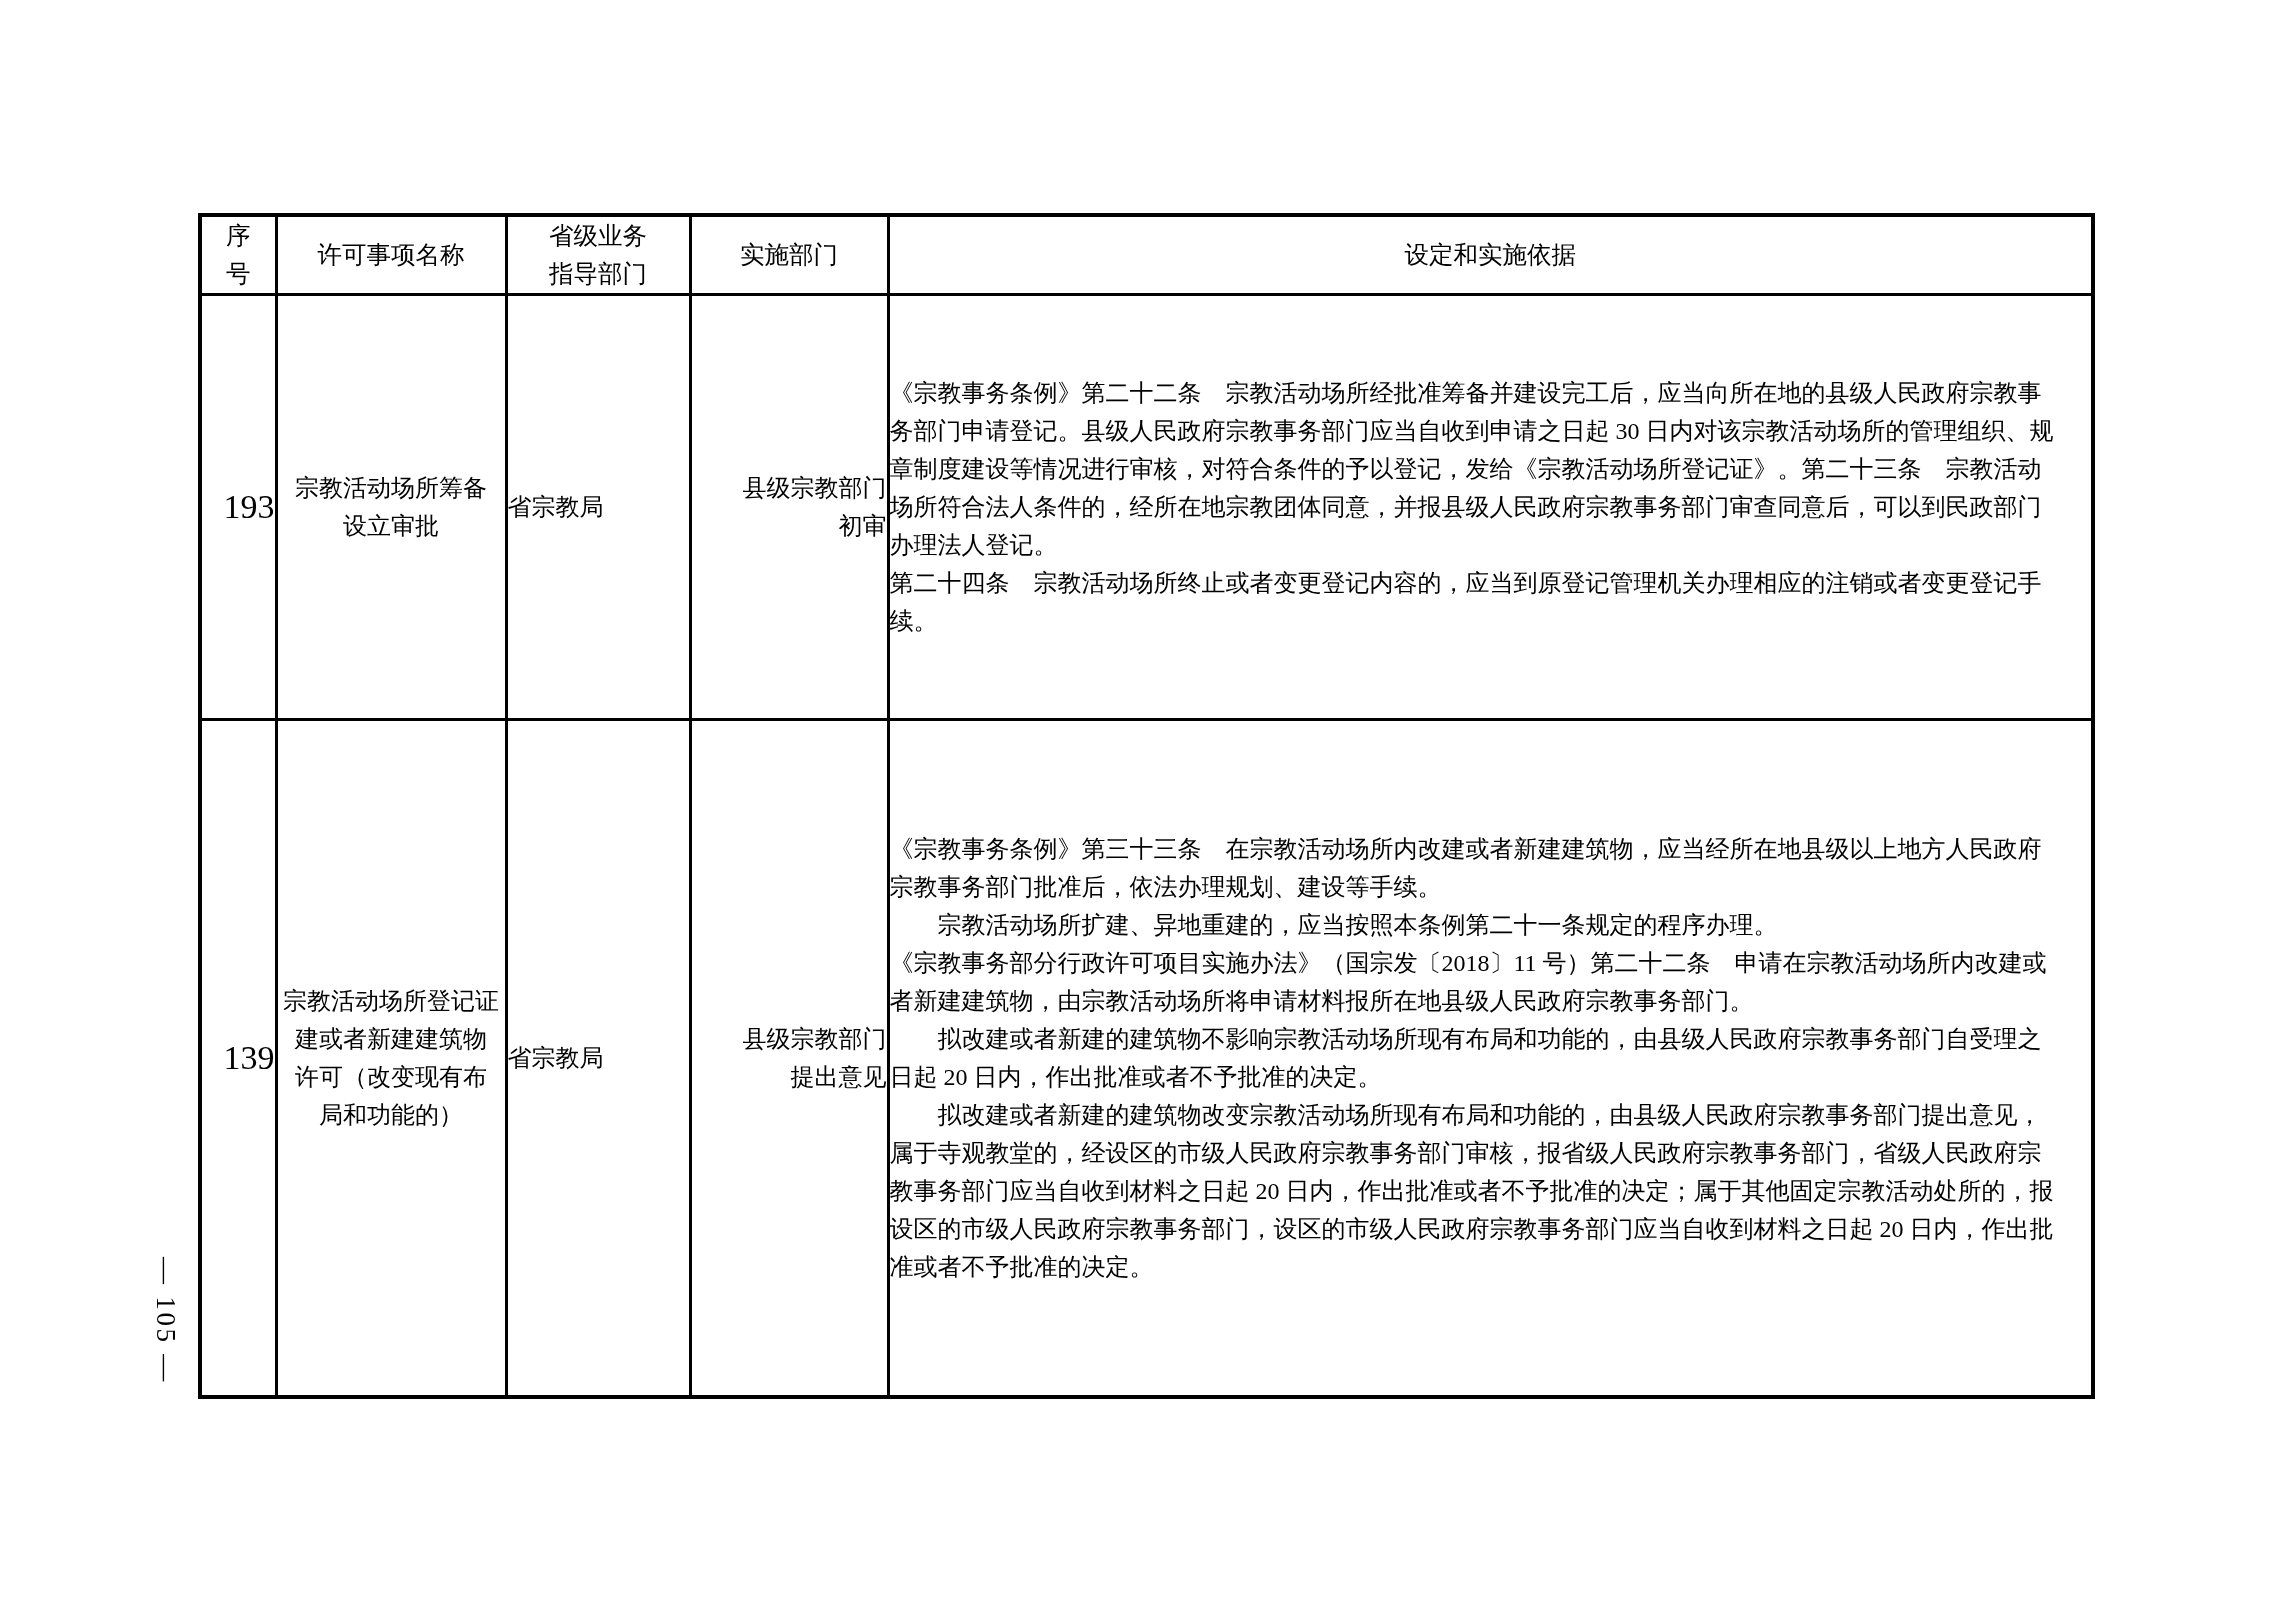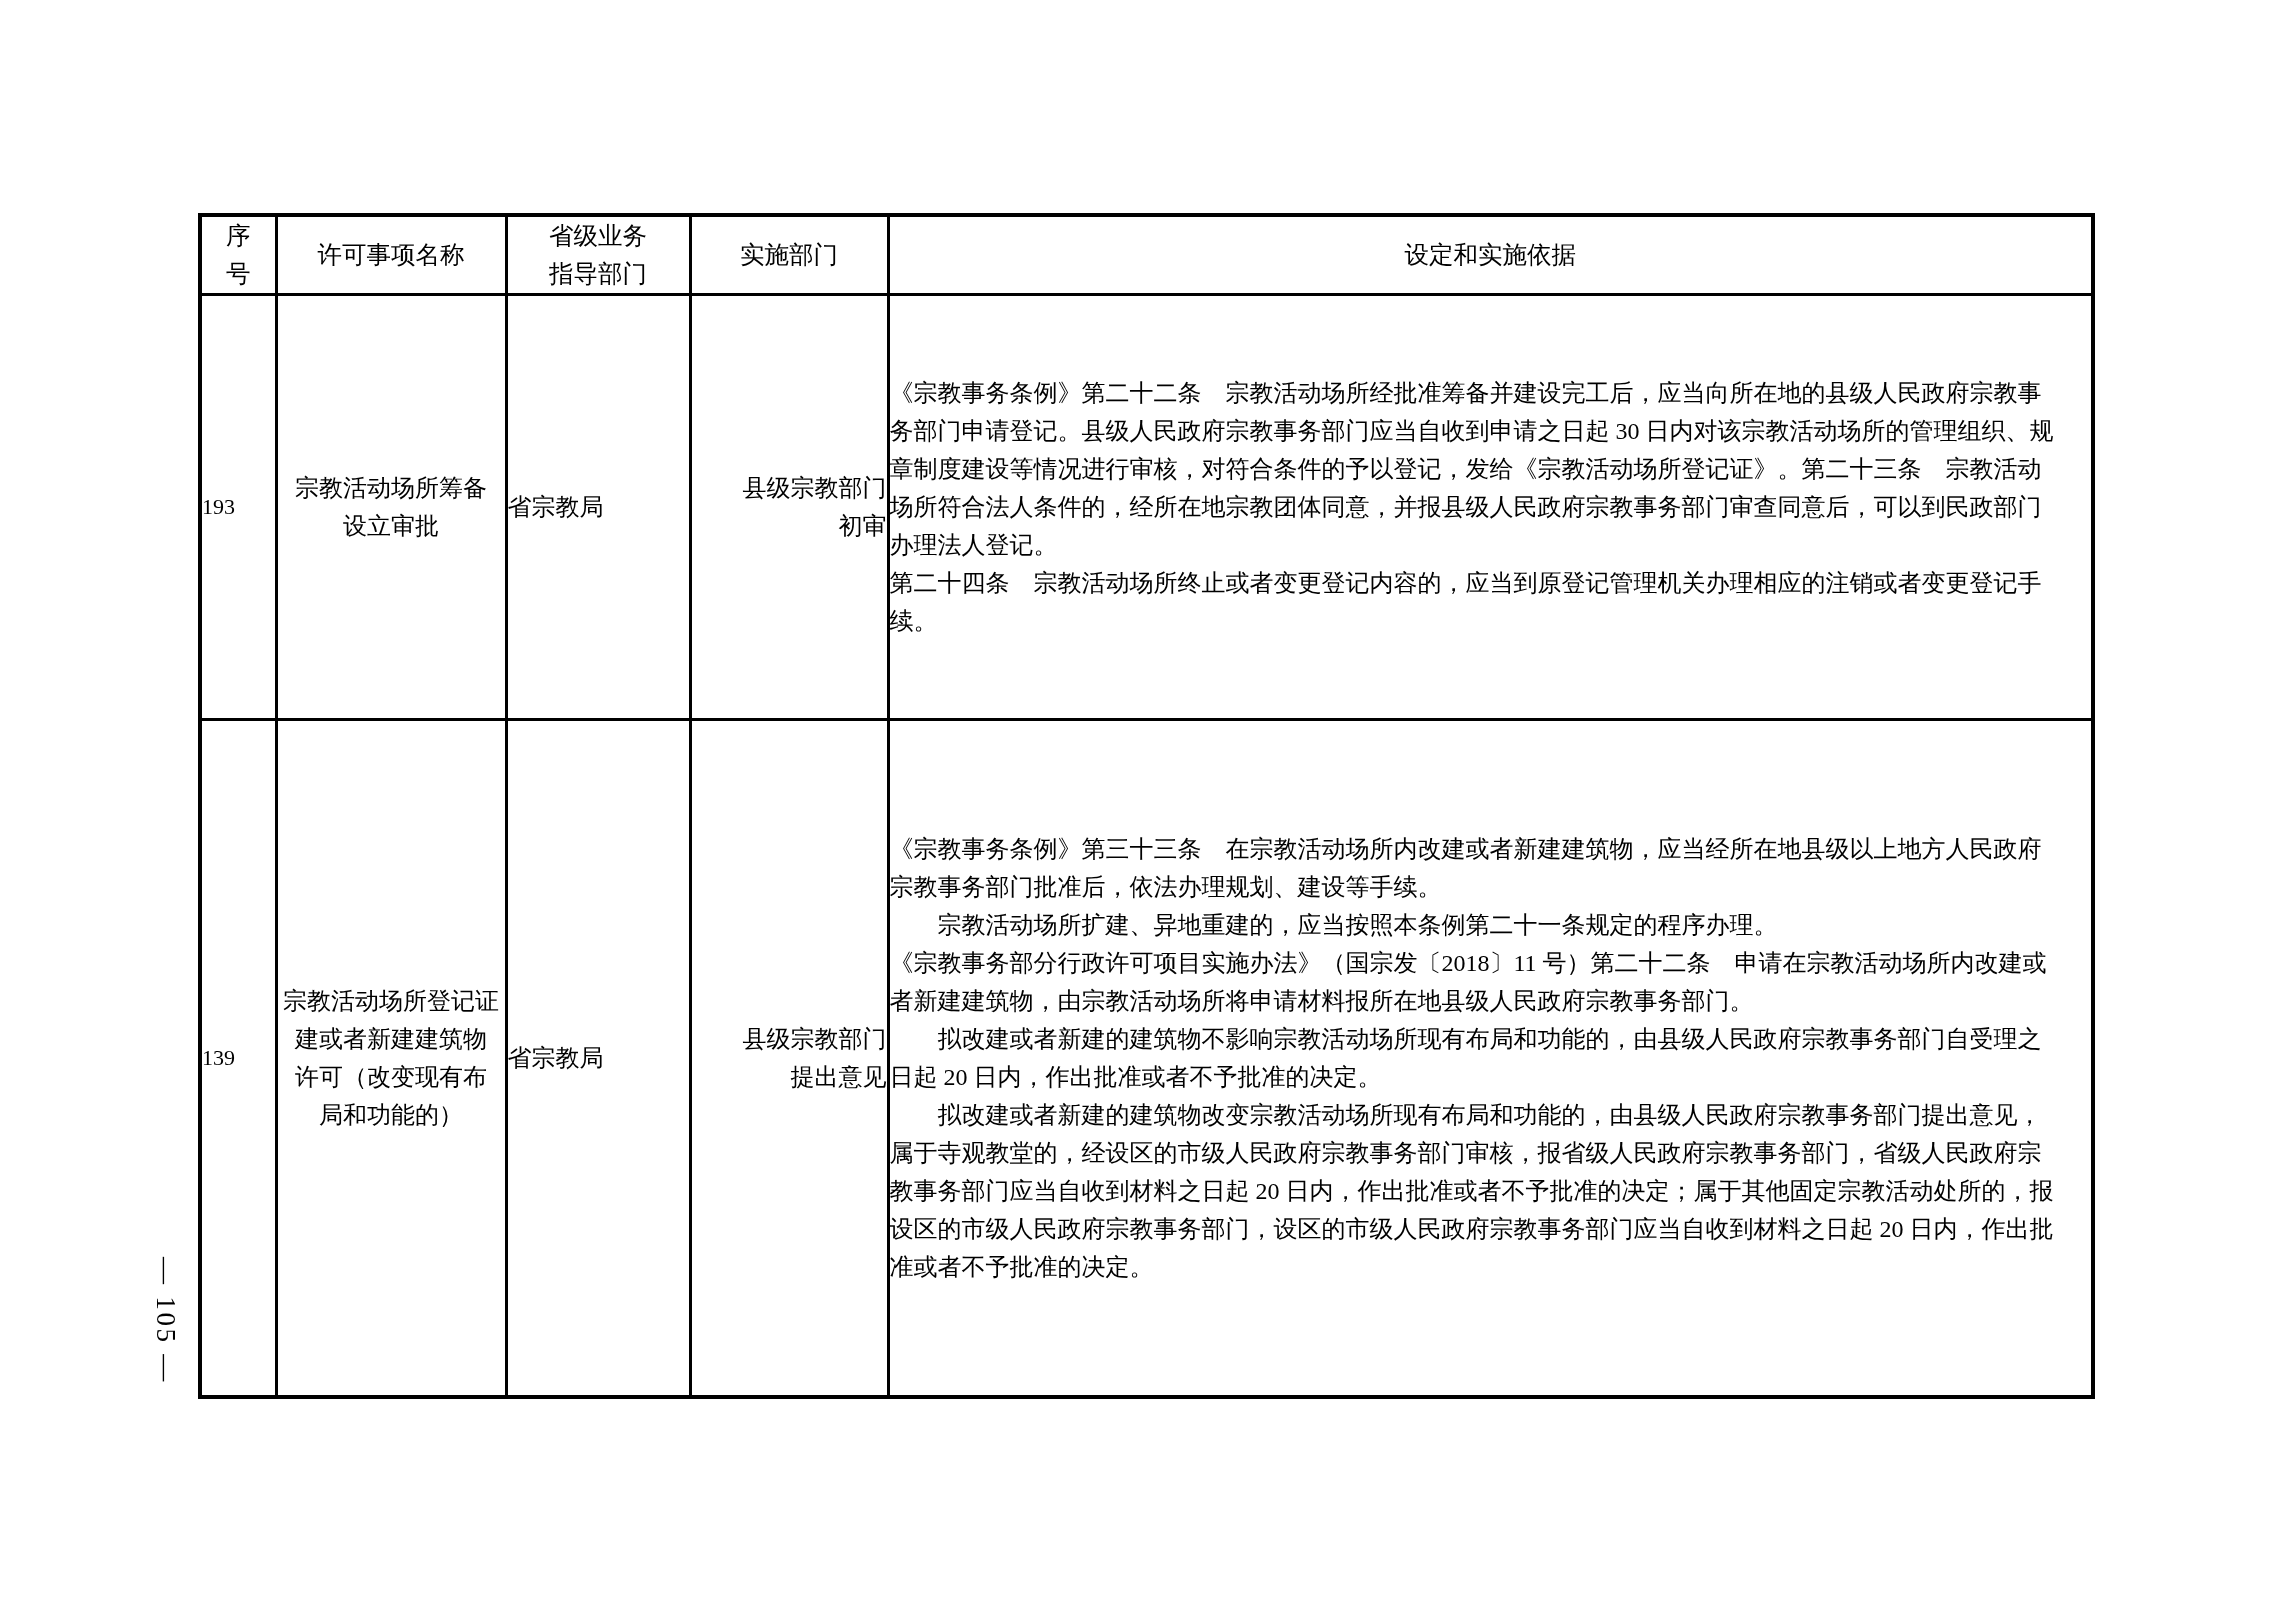--- a/index.html
+++ b/index.html
@@ -30,21 +30,21 @@
   tr.r193{height:425px}
   tr.r194{height:677px}
   th{
     font-family:"Liberation Sans","DejaVu Sans",sans-serif;
     font-weight:normal;
     font-size:24.5px;line-height:38px;
     text-align:center;
   }
   td{font-size:24px;line-height:38px}
   .pre{white-space:pre-wrap}
-  td.seq{font-size:22px;text-align:left}
+  td.seq{font-size:34px;text-align:right}
   td.name{text-align:center;padding-left:16.4px;padding-right:6.8px}
   td.guide{}
   td.impl{text-align:right;padding-left:29px;padding-right:4.1px}
   td.basis{text-align:justify;padding-left:6.8px;padding-right:13.6px}
 </style>
 </head>
 <body>
 
 <div class="page">
 

